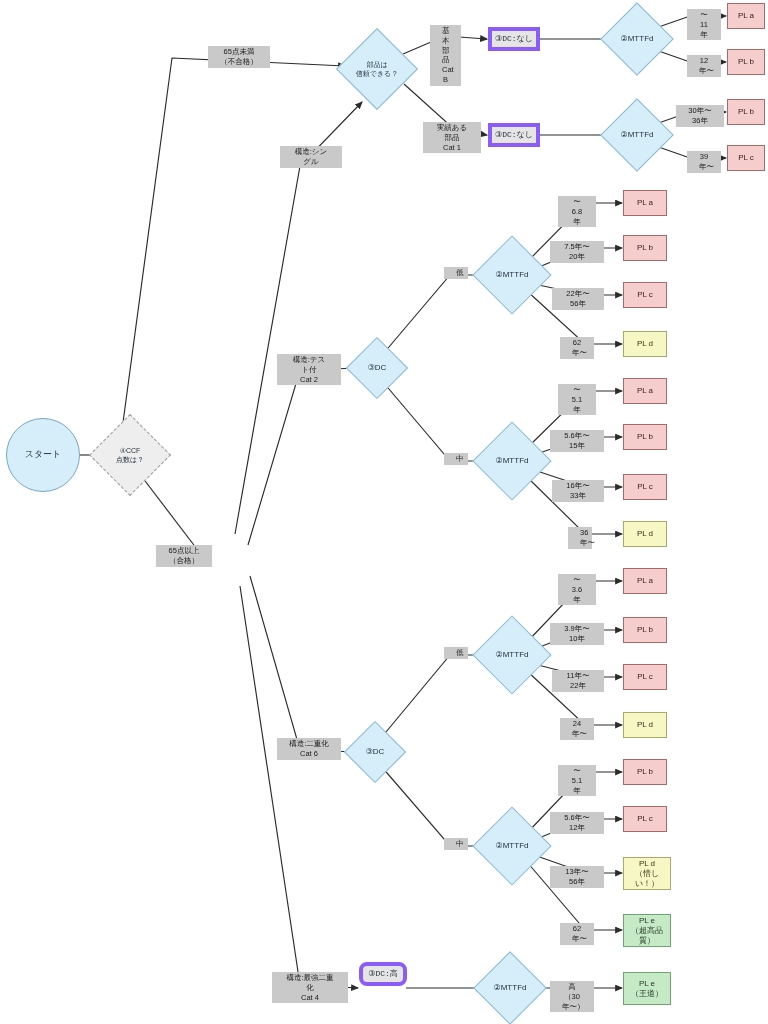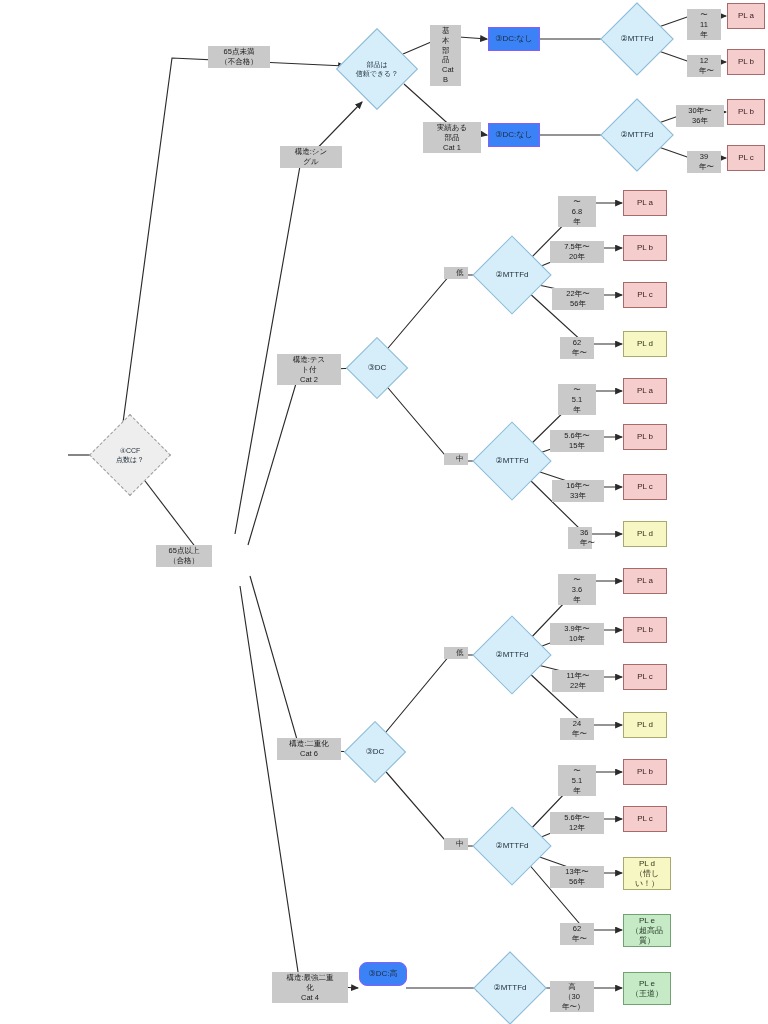--- a/index.html
+++ b/index.html
@@ -27,21 +27,21 @@
   }
   .n-diamond-dash{
     background:#eeeeee;border:1px dashed #9b9b9b;
   }
   .n-diamond-label{
     position:absolute;left:0;top:0;width:100%;height:100%;
     display:flex;align-items:center;justify-content:center;text-align:center;
     font-size:8px;color:#1c2b36;line-height:1.3;white-space:pre-line;
   }
   .n-rect-blue{
-    background:#3b82f6;border:1px solid #8b5cf6;font-size:8px;color:#1c2b36;
+    background:#e5e5e5;border:4px solid #8b5cf6;font-size:8px;color:#1c2b36;font-family:Liberation Mono, monospace;
   }
   .n-rect-pink{
     background:#f6cdcd;border:1.3px solid #a86a68;font-size:8px;color:#3a2323;
   }
   .n-rect-yellow{
     background:#f7f7c4;border:1.3px solid #a9a96b;font-size:8px;color:#33331c;
   }
   .n-rect-green{
     background:#c6e9c6;border:1.3px solid #6fa36f;font-size:8px;color:#1f3320;
   }
@@ -120,20 +120,23 @@
       <path d="M527,833 L585,772 L622,772"></path>
       <path d="M534,840 L585,819 L622,819"></path>
       <path d="M534,855 L585,873 L622,873"></path>
       <path d="M527,862 L585,930 L622,930"></path>
 
       <path d="M406,988 L483,988"></path>
       <path d="M531,988 L622,988"></path>
     </g>
   </svg>
 
+  <div class="node n-circle" style="left:6px;top:418px;width:74px;height:74px;">
+    <span>スタート</span>
+  </div>
 
   <div class="n-diamond-wrap" style="left:101px;top:426px;width:58px;height:58px;">
     <div class="n-diamond n-diamond-dash"></div>
     <div class="n-diamond-label" style="font-size:7px;">④CCF
 点数は？</div>
   </div>
 
   <div class="n-diamond-wrap" style="left:348px;top:40px;width:58px;height:58px;">
     <div class="n-diamond"></div>
     <div class="n-diamond-label" style="font-size:7px;">部品は

